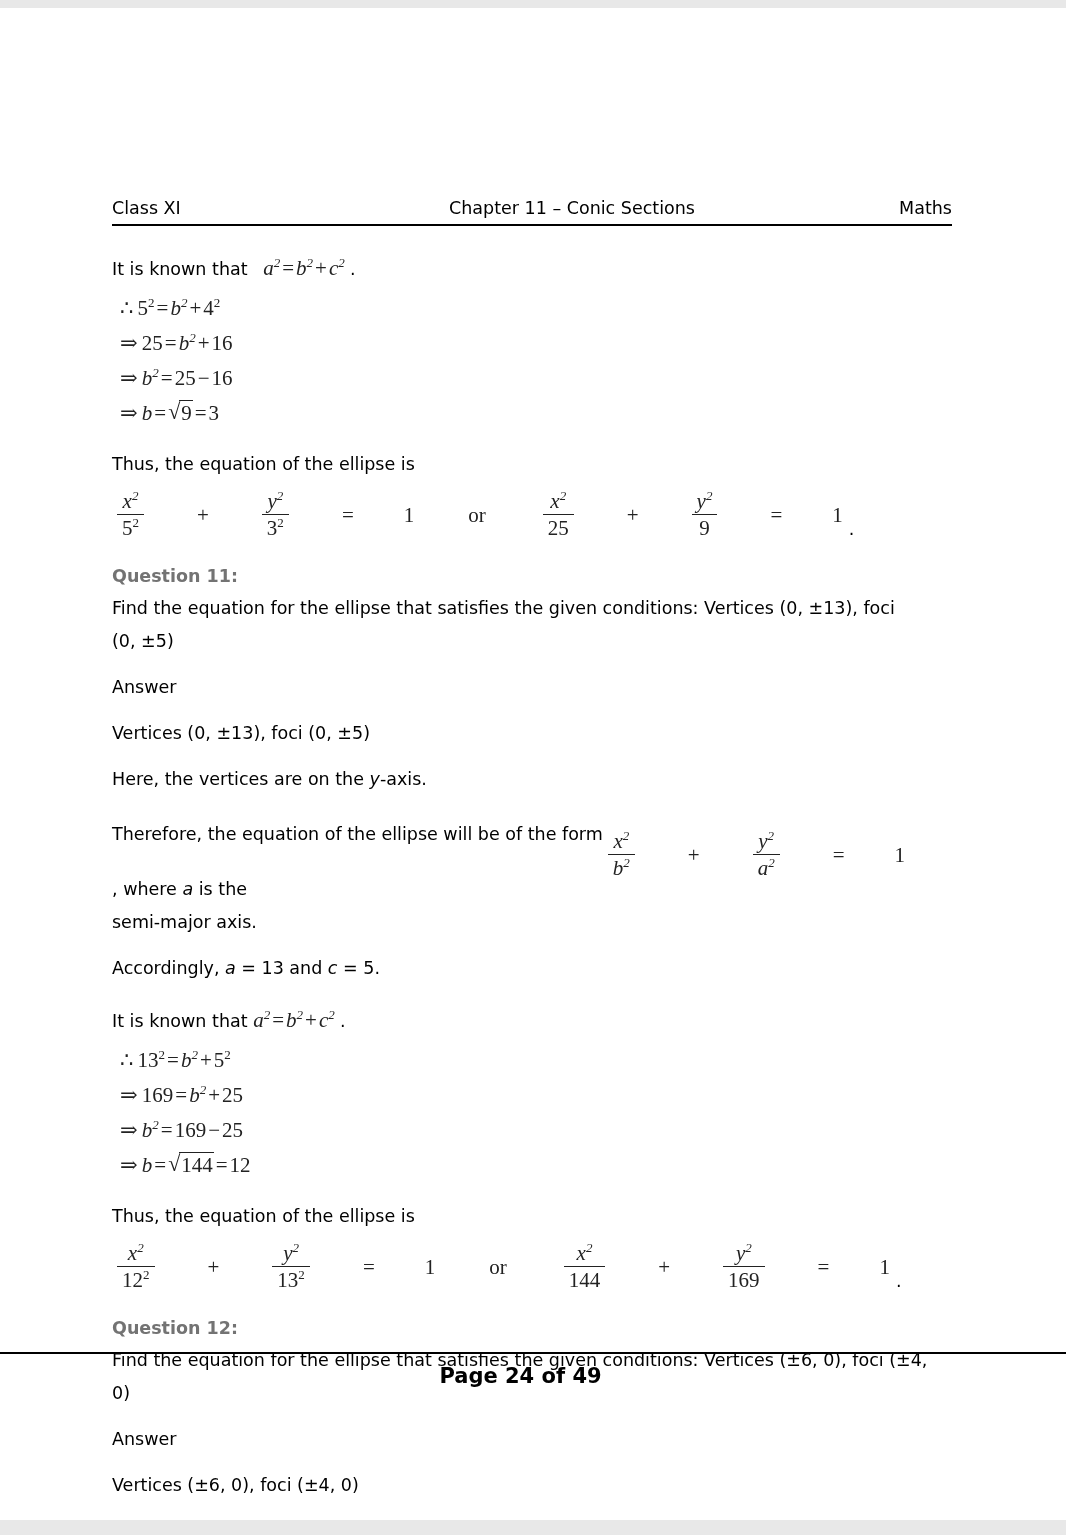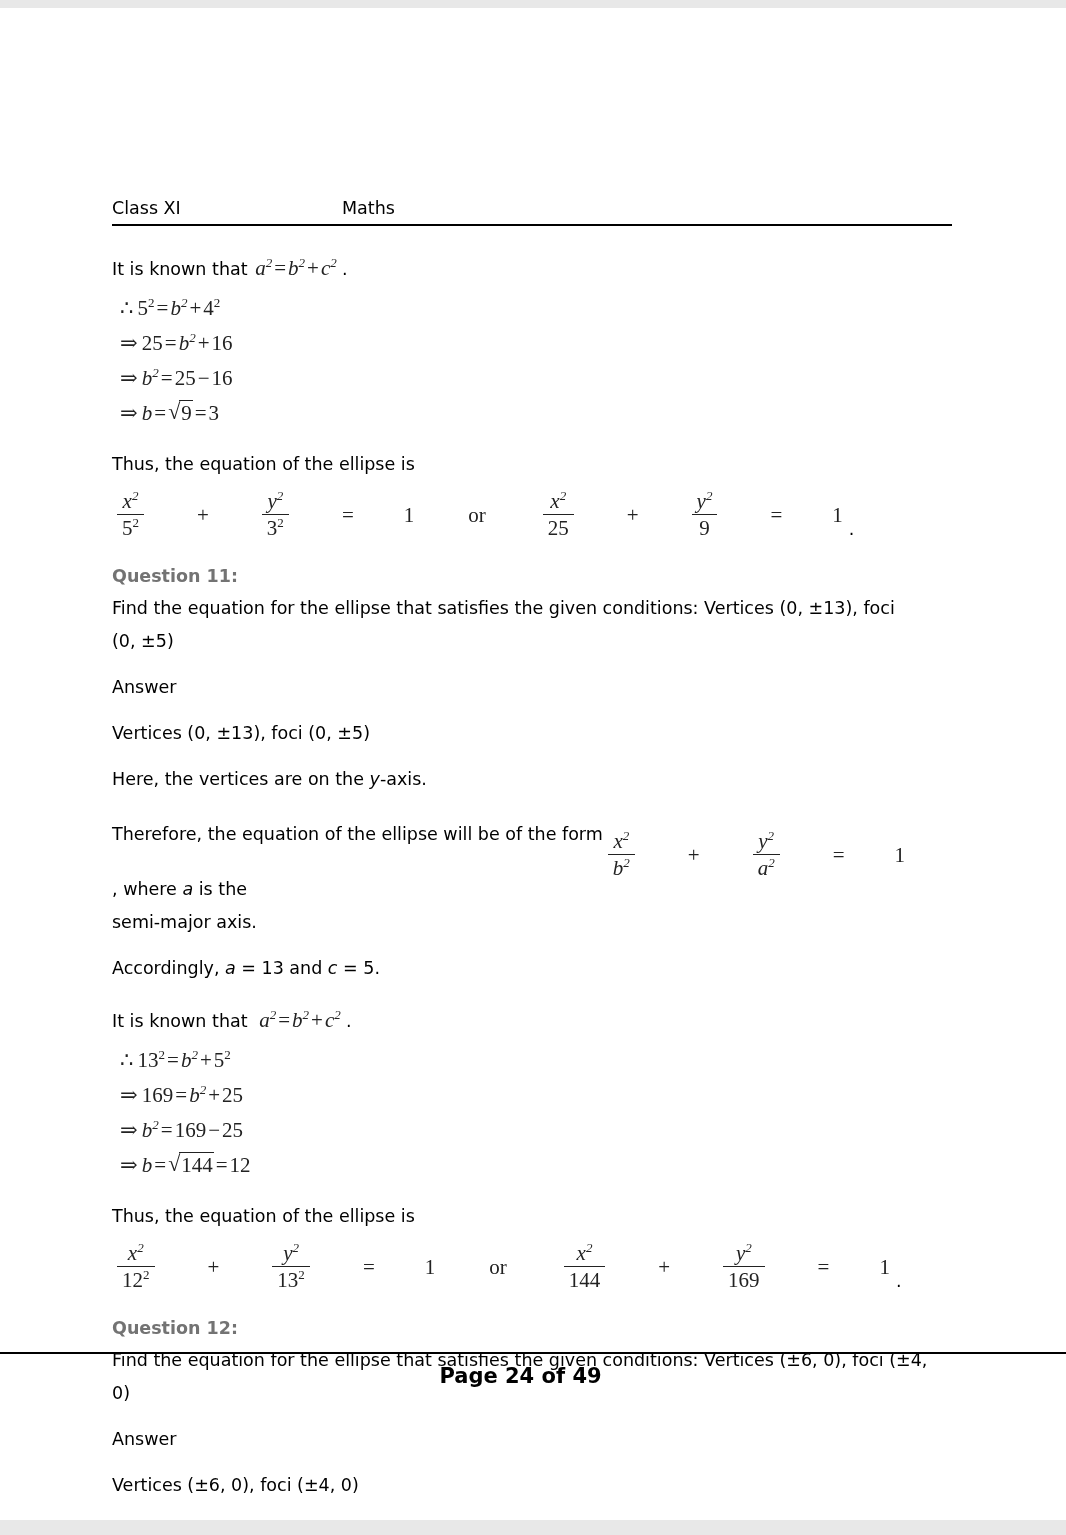--- a/index.html
+++ b/index.html
@@ -35,21 +35,21 @@
     position: relative;
     display: flex;
     align-items: baseline;
     font-size: 17.5px;
     color: #000;
     padding-bottom: 6px;
     border-bottom: 2.5px solid #000;
   }
   .doc-header .h-left   { width: 230px; text-align: left; }
   .doc-header .h-center { flex: 1; text-align: center; }
-  .doc-header .h-right  { width: 150px; text-align: left; }
+  .doc-header .h-right  { width: 150px; text-align: right; }
 
   
   .body-line {
     font-size: 17.5px;
     color: #000;
     line-height: 33px;
     margin-top: 13px;
     white-space: normal;
   }
   .body-line.tight { margin-top: 0; }
@@ -168,26 +168,27 @@
 </style>
 </head>
 <body>
 
 <div class="page">
 
   <div class="content">
 
     <div class="doc-header">
       <div class="h-left">Class XI</div>
+      <div class="h-center">Chapter 11 – Conic Sections</div>
       <div class="h-right">Maths</div>
     </div>
 
     <div class="body-line" style="margin-top:20px;">
       <span>It is known that</span>
-      <span class="math" style="margin-left:2px;">
+      <span class="math" style="margin-left:10px;">
         <span>a</span><sup>2</sup><span class="op">=</span><span>b</span><sup>2</sup><span class="op">+</span><span>c</span><sup>2</sup>
       </span>
       <span>.</span>
     </div>
 
     <div class="math eqline">
       <span class="up">∴</span> <span class="up">5</span><sup class="up">2</sup><span class="op">=</span><span>b</span><sup>2</sup><span class="op">+</span><span class="up">4</span><sup class="up">2</sup>
     </div>
     <div class="math eqline">
       <span class="up">⇒</span> <span class="up">25</span><span class="op">=</span><span>b</span><sup>2</sup><span class="op">+</span><span class="up">16</span>
@@ -262,21 +263,21 @@
     </div>
 
     <div class="body-line tight">semi-major axis.</div>
 
     <div class="body-line">
       <span>Accordingly, </span><span class="it">a</span><span> = 13 and </span><span class="it">c</span><span> = 5.</span>
     </div>
 
     <div class="body-line">
       <span>It is known that</span>
-      <span class="math" style="margin-left:6px;">
+      <span class="math" style="margin-left:0;">
         <span>a</span><sup>2</sup><span class="op">=</span><span>b</span><sup>2</sup><span class="op">+</span><span>c</span><sup>2</sup>
       </span>
       <span>.</span>
     </div>
 
     <div class="math eqline">
       <span class="up">∴</span> <span class="up">13</span><sup class="up">2</sup><span class="op">=</span><span>b</span><sup>2</sup><span class="op">+</span><span class="up">5</span><sup class="up">2</sup>
     </div>
     <div class="math eqline">
       <span class="up">⇒</span> <span class="up">169</span><span class="op">=</span><span>b</span><sup>2</sup><span class="op">+</span><span class="up">25</span>

